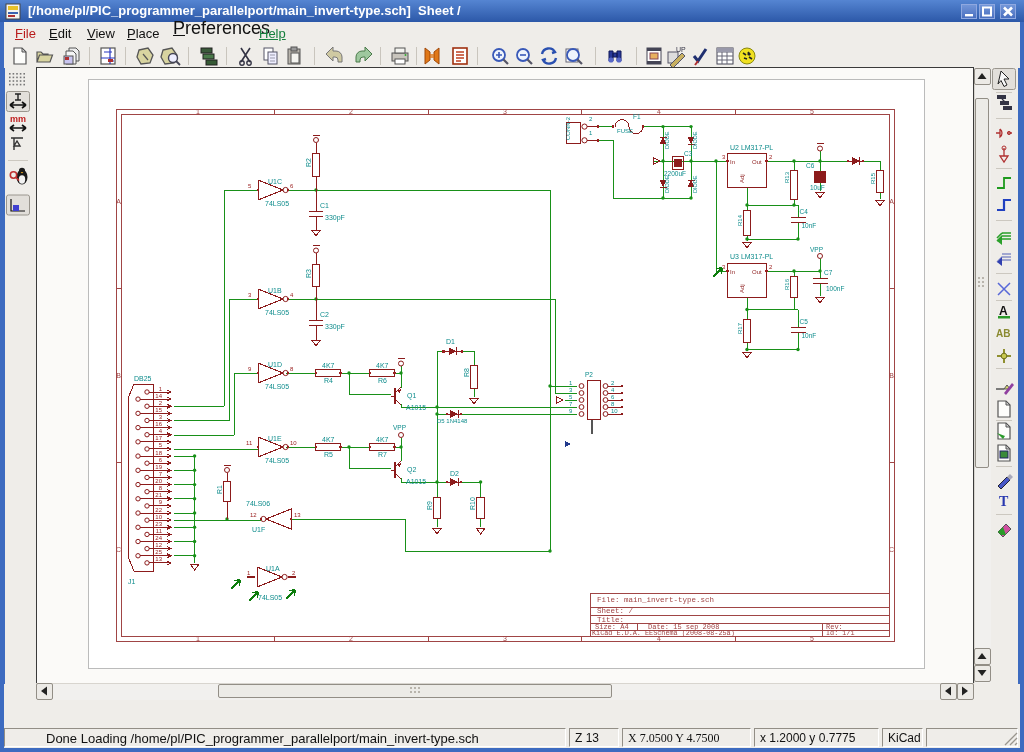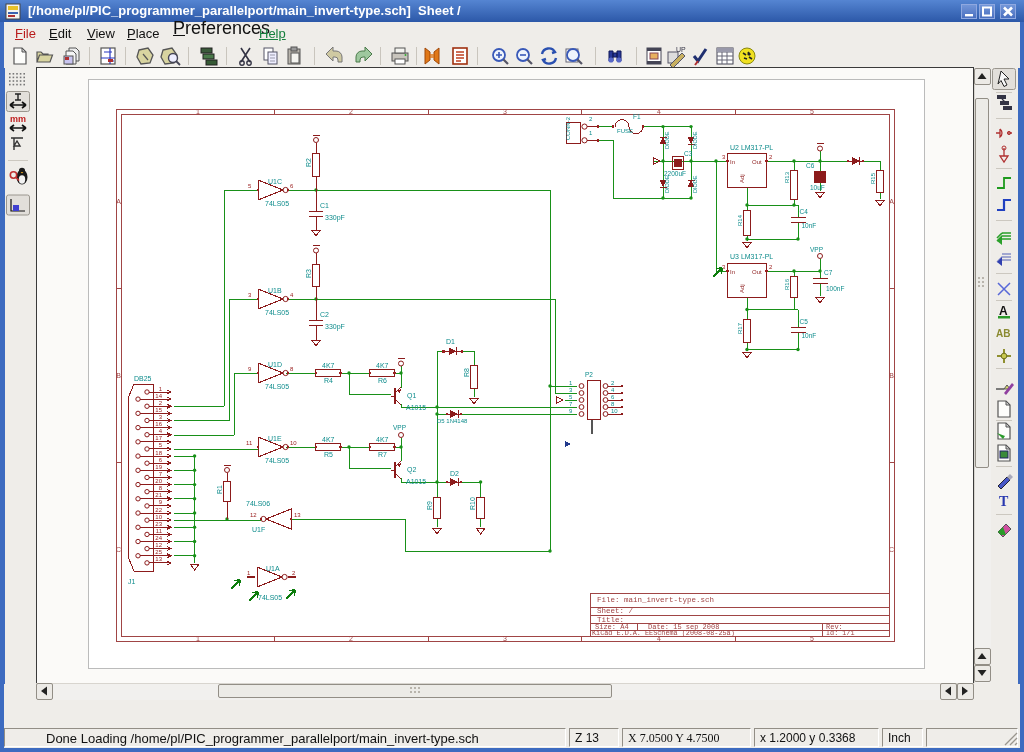--- a/index.html
+++ b/index.html
@@ -707,18 +707,18 @@
     <path d="M11,8 l-6,-4.5 v9 z" fill="#222"></path>
   </svg>
 <div class="abs" style="left:4px;top:727px;width:1015px;height:21px;"></div>
 <div class="abs" style="left:4px;top:728px;width:562px;height:19px;border:1px solid;border-color:#928e86 #fff #fff #928e86;box-sizing:border-box;background:#efede9;"></div>
 <div class="abs" style="left:10px;top:731px;font-size:13px;color:#111;white-space:nowrap;margin-left:36px;">Done Loading /home/pl/PIC_programmer_parallelport/main_invert-type.sch</div>
 <div class="abs" style="left:569px;top:728px;width:50px;height:19px;border:1px solid;border-color:#928e86 #fff #fff #928e86;box-sizing:border-box;background:#efede9;"></div>
 <div class="abs" style="left:575px;top:731px;font-size:12px;color:#111;white-space:nowrap;text-align:right;">Z 13</div>
 <div class="abs" style="left:622px;top:728px;width:129px;height:19px;border:1px solid;border-color:#928e86 #fff #fff #928e86;box-sizing:border-box;background:#efede9;"></div>
 <div class="abs" style="left:628px;top:731px;font-size:12px;color:#111;white-space:nowrap;font-family:Liberation Serif, serif;">X 7.0500  Y 4.7500</div>
 <div class="abs" style="left:754px;top:728px;width:125px;height:19px;border:1px solid;border-color:#928e86 #fff #fff #928e86;box-sizing:border-box;background:#efede9;"></div>
-<div class="abs" style="left:760px;top:731px;font-size:12px;color:#111;white-space:nowrap;">x 1.2000  y 0.3368</div>
+<div class="abs" style="left:760px;top:731px;font-size:12px;color:#111;white-space:nowrap;">x 1.2000  y 0.7775</div>
 <div class="abs" style="left:882px;top:728px;width:41px;height:19px;border:1px solid;border-color:#928e86 #fff #fff #928e86;box-sizing:border-box;background:#efede9;"></div>
-<div class="abs" style="left:888px;top:731px;font-size:12px;color:#111;white-space:nowrap;">Inch</div>
+<div class="abs" style="left:888px;top:731px;font-size:12px;color:#111;white-space:nowrap;">KiCad</div>
 <div class="abs" style="left:926px;top:728px;width:92px;height:19px;border:1px solid;border-color:#928e86 #fff #fff #928e86;box-sizing:border-box;background:#efede9;"></div>
 <svg class="abs" style="left:1003px;top:731px" width="15" height="15">
     <path d="M14,2 L2,14 M14,7 L7,14 M14,12 L12,14" stroke="#9a968e" stroke-width="1.3"></path>
   </svg>
 </body></html>

